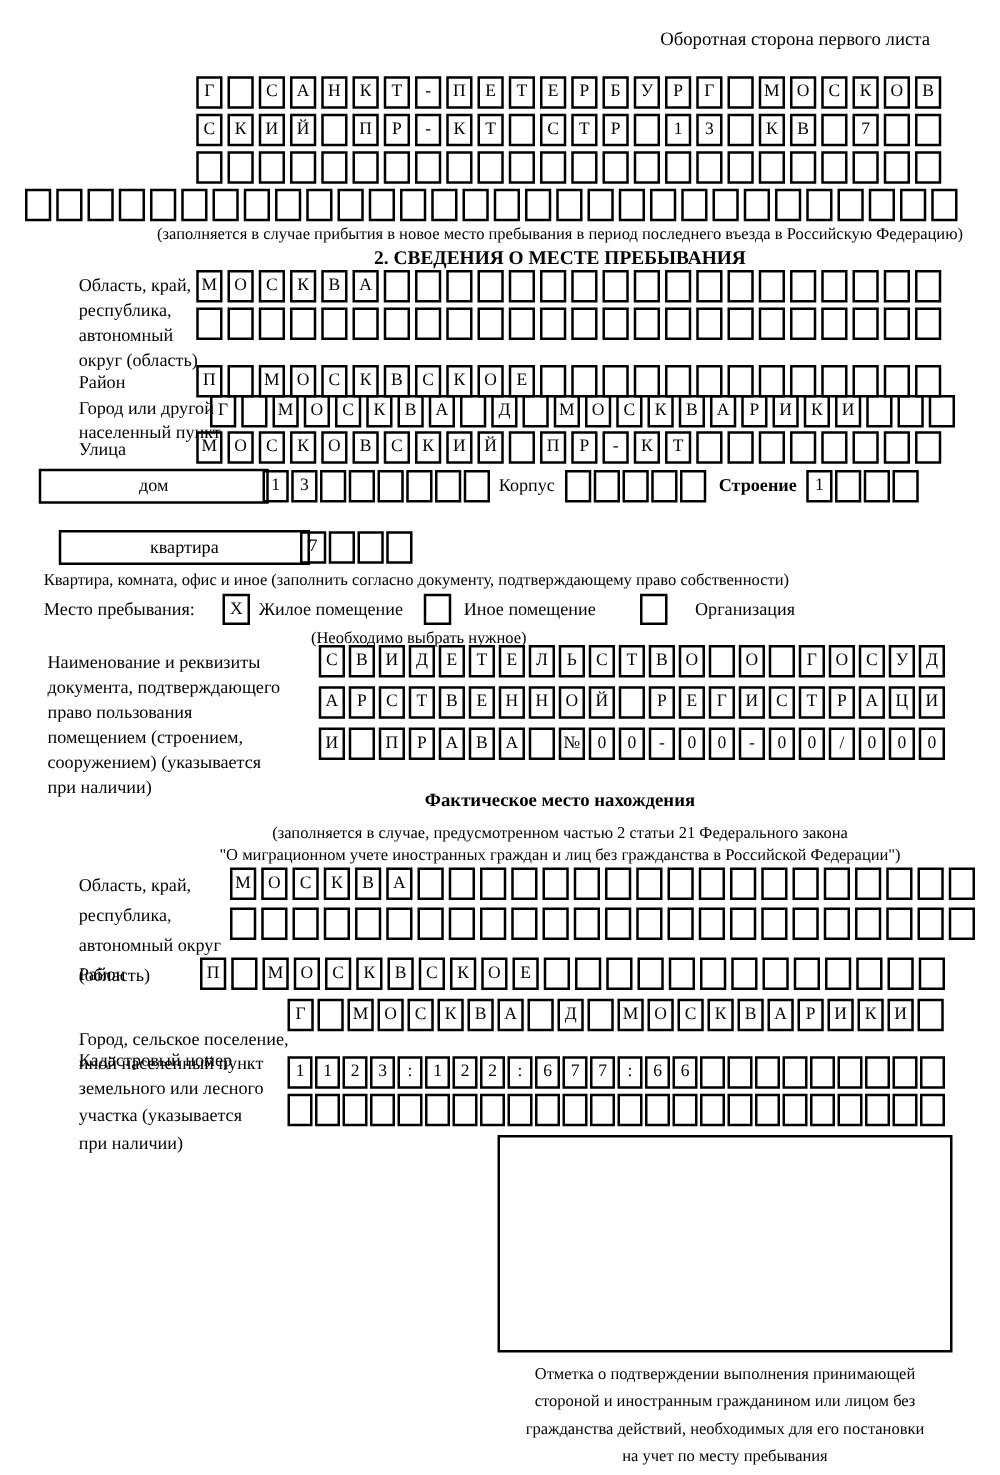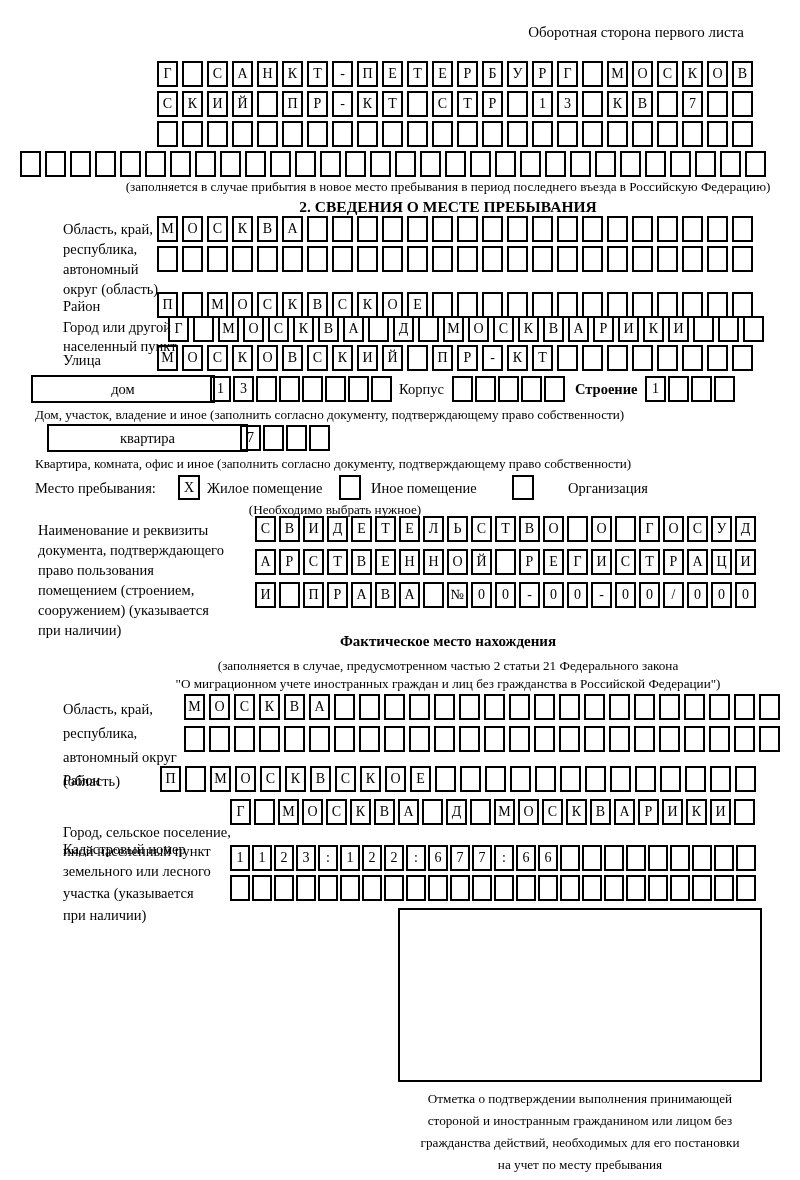--- a/index.html
+++ b/index.html
@@ -318,38 +318,37 @@
       <span class="cell"></span>
       <span class="cell"></span>
     </div>
   <div class="abs label" style="left:575px;top:379px;font-weight:bold;">Строение</div>
   <div class="abs cells g2" style="left:645px;top:376px;">
       <span class="cell">1</span>
       <span class="cell"></span>
       <span class="cell"></span>
       <span class="cell"></span>
     </div>
-  <div class="abs note" style="left:35px;top:407px;">Дом, участок, владение и иное (заполнить согласно документу, подтверждающему право собственности)</div>
 
   <div class="abs wbox" style="left:47px;top:424px;width:201px;">квартира</div>
   <div class="abs cells g2" style="left:240px;top:425px;">
       <span class="cell">7</span>
       <span class="cell"></span>
       <span class="cell"></span>
       <span class="cell"></span>
     </div>
   <div class="abs note" style="left:35px;top:456px;">Квартира, комната, офис и иное (заполнить согласно документу, подтверждающему право собственности)</div>
 
   <div class="abs label" style="left:35px;top:478px;">Место пребывания:</div>
   <span class="abs cb" style="left:178px;top:475px;">X</span>
   <div class="abs label" style="left:207px;top:478px;">Жилое помещение</div>
   <span class="abs cb" style="left:339px;top:475px;"></span>
   <div class="abs label" style="left:371px;top:478px;">Иное помещение</div>
   <span class="abs cb" style="left:512px;top:475px;"></span>
-  <div class="abs label" style="left:556px;top:478px;margin-left:12px;">Организация</div>
+  <div class="abs label" style="left:556px;top:478px;">Организация</div>
   <div class="abs note" style="left:160px;top:502px;width:350px;text-align:center;">(Необходимо выбрать нужное)</div>
 
   <div class="abs label" style="left:38px;top:520px;">Наименование и реквизиты
 документа, подтверждающего
 право пользования
 помещением (строением,
 сооружением) (указывается
 при наличии)</div>
   <div class="abs cells g3" style="left:255px;top:516px;">
       <span class="cell">С</span>

